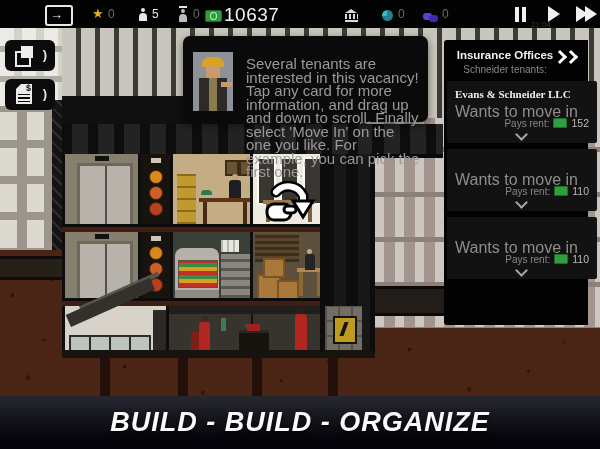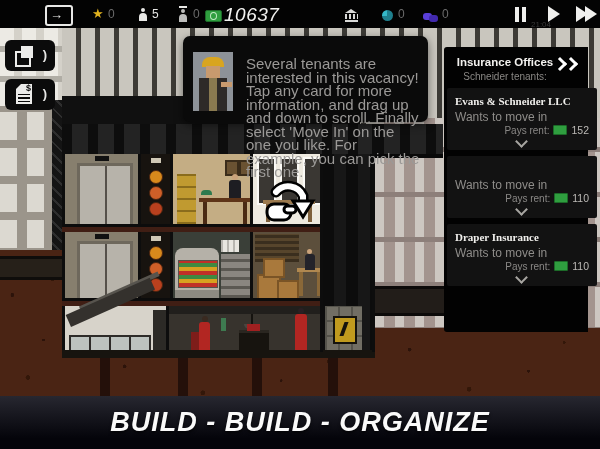--- a/index.html
+++ b/index.html
@@ -15,21 +15,21 @@
   .tb-count{top:0;height:28px;line-height:28px;font-size:12px;color:#6b6b6b;}
   .tb-count.lit{color:#e6e6e4;}
   .star{color:#e0b21e;font-size:13px;line-height:14px;}
   .person{width:8px;}
   .person .head{width:4px;height:4px;border-radius:50%;background:#e8e8e6;margin:0 auto;}
   .person .body{width:8px;height:8px;background:#e8e8e6;border-radius:4px 4px 0 0;margin-top:1px;}
   .person.dim .head,.person.dim .body{background:#bdbdbb;}
   .hat{width:8px;height:2px;background:#e8e8e6;margin:0 auto 1px auto;}
   .cash-ico{width:15px;height:10px;background:#2f9e3f;border-radius:2px;border:1px solid #1c6b28;position:relative;}
   .cash-ico:after{content:"";position:absolute;left:4px;top:1px;width:5px;height:6px;border:1px solid #bfe8c2;border-radius:50%;}
-  .cash-val{top:0;height:28px;line-height:29px;font-size:19px;color:#f2f2f0;letter-spacing:0.5px;font-style:italic;}
+  .cash-val{top:0;height:28px;line-height:29px;font-size:19px;color:#f2f2f0;letter-spacing:0.5px;}
   .bank{width:13px;height:12px;position:relative;}
   .bank .roof{width:0;height:0;border-left:6.5px solid transparent;border-right:6.5px solid transparent;border-bottom:4px solid #d8d8d6;}
   .bank .cols{margin-top:1px;height:5px;background:repeating-linear-gradient(90deg,#d8d8d6 0 2px,transparent 2px 4px);}
   .bank .base{margin-top:1px;height:2px;background:#d8d8d6;}
   .pie{width:11px;height:11px;border-radius:50%;background:conic-gradient(#1f808e 0 270deg,#35b9c9 270deg 360deg);}
   .deal{width:15px;height:9px;position:relative;}
   .deal i{position:absolute;width:9px;height:7px;background:#5a3fd8;border-radius:3px;display:block;}
   .deal i:last-child{left:6px;top:2px;background:#4129ad;}
   .pp-btn{top:6px;height:16px;display:flex;align-items:center;gap:3px;}
   .bar{width:4px;height:15px;background:#f0f0ee;}
@@ -171,28 +171,28 @@
   .tool-btn .chev{position:absolute;right:8px;top:7px;color:#e8e8e6;font-size:13px;font-weight:bold;}
   .sq-back{position:absolute;left:10px;top:11px;width:12px;height:12px;border:2px solid #ececea;}
   .sq-front{position:absolute;left:16px;top:6px;width:12px;height:12px;background:#ececea;}
   .doc{position:absolute;left:11px;top:5px;width:16px;height:20px;background:#ececea;}
   .doc .dollar{position:absolute;right:1px;top:-1px;font-size:9px;font-weight:bold;color:#0b0b0b;}
   .doc .lines{position:absolute;left:2px;top:9px;width:12px;height:9px;
       background:repeating-linear-gradient(0deg,#0b0b0b 0 1.5px,transparent 1.5px 3.5px);}
   .doc .fold{position:absolute;left:0;top:0;width:0;height:0;border-top:5px solid #0b0b0b;border-right:5px solid transparent;}
 
   
-  .panel{left:444px;top:47px;width:144px;height:285px;background:#020202;border-radius:3px 0 0 3px;z-index:44;}
+  .panel{left:444px;top:40px;width:144px;height:285px;background:#020202;border-radius:3px 0 0 3px;z-index:44;}
   .panel-title{position:absolute;left:0;top:9px;width:122px;text-align:center;color:#f2f1ee;font-size:11.5px;font-weight:bold;}
   .panel-sub{position:absolute;left:0;top:24px;width:122px;text-align:center;color:#8a8885;font-size:10px;}
   .collapse-btn{position:absolute;right:10px;top:7px;width:26px;height:20px;display:flex;align-items:center;justify-content:center;gap:1px;}
   .chev-r{width:7px;height:7px;border-right:3px solid #fff;border-top:3px solid #fff;transform:rotate(45deg);}
   .card{position:absolute;left:3px;width:150px;height:62px;background:#121212;border-radius:2px;}
   .card .name{position:absolute;left:8px;top:7px;color:#f0efec;font-size:11px;font-weight:bold;font-family:Liberation Serif, serif;}
-  .card .status{position:absolute;left:8px;top:22px;color:#8f8d8a;font-size:12px;}
+  .card .status{position:absolute;left:8px;top:22px;color:#8f8d8a;font-size:16px;}
   .card .rent{position:absolute;right:8px;top:36px;display:flex;align-items:center;gap:4px;}
   .card .rent .lbl{color:#8a8886;font-size:10px;}
   .card .rent .val{color:#bcbab6;font-size:10.5px;}
   .mini-cash{width:12px;height:8px;background:#2f9e3f;border-radius:1px;border:1px solid #1c6b28;}
   .card .chev-d{position:absolute;left:50%;bottom:4px;width:7px;height:7px;margin-left:-5px;
       border-right:2px solid #a8a6a2;border-bottom:2px solid #a8a6a2;transform:rotate(45deg);}
 </style>
 </head>
 <body>
 
@@ -418,21 +418,20 @@
       <div class="status">Wants to move in</div>
       <div class="rent">
         <span class="lbl">Pays rent:</span>
         <span class="mini-cash"></span>
         <span class="val">110</span>
       </div>
       <div class="chev-d"></div>
     </div>
 
     <div class="card" style="top:177px">
-      <div class="name">Draper Insurance</div>
       <div class="status">Wants to move in</div>
       <div class="rent">
         <span class="lbl">Pays rent:</span>
         <span class="mini-cash"></span>
         <span class="val">110</span>
       </div>
       <div class="chev-d"></div>
     </div>
   </div>
 

